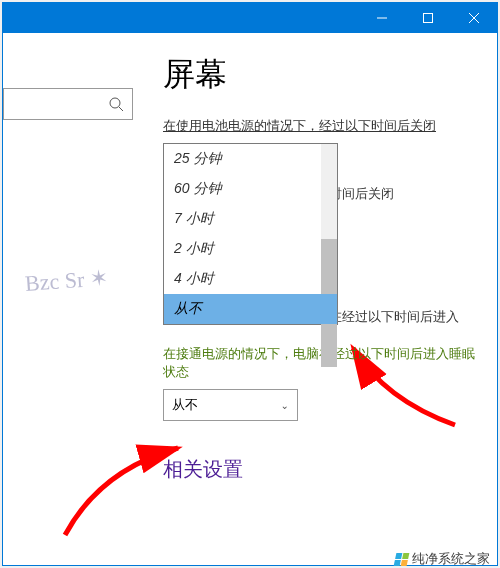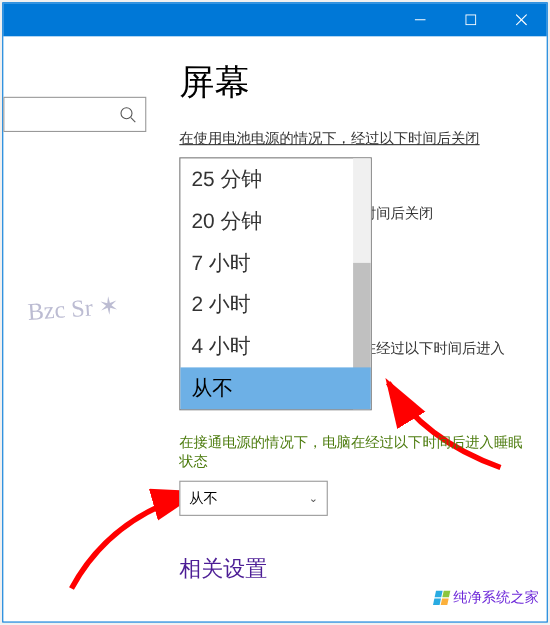--- a/index.html
+++ b/index.html
@@ -96,23 +96,24 @@
     .dropdown-scroll-thumb {
       position: absolute;
       right: 0;
       top: 95px;
       width: 16px;
       height: 128px;
       background: #c0c0c0;
     }
     .dropdown-item {
       padding: 6px 10px;
-      font-size: 19px;
+      font-size: 14px;
       color: #333;
       position: relative;
+      font-style: italic;
     }
     .dropdown-item.selected {
       background: #6db0e6;
       color: #000;
     }
     .inline-label-right {
       font-size: 13px;
       color: #4d7c0f;
       margin-top: 18px;
     }
@@ -154,23 +155,23 @@
     }
     .arrow-red-2 {
       position: absolute;
       left: 345px;
       top: 340px;
       pointer-events: none;
     }
     .watermark {
       position: absolute;
       right: 10px;
-      bottom: 16px;
-      font-size: 13px;
-      color: #6d28d9;
+      bottom: 0;
+      font-size: 13px;
+      color: #404040;
       display: flex;
       align-items: center;
       gap: 4px;
     }
     .wm-flag {
       display: inline-grid;
       grid-template-columns: 6px 6px;
       grid-template-rows: 6px 6px;
       gap: 1px;
       transform: skewX(-12deg);
@@ -235,21 +236,21 @@
       <div class="main-stack">
         <h1 class="page-title">屏幕</h1>
 
         <div class="setting-label">在使用电池电源的情况下，经过以下时间后关闭</div>
 
         <div class="dropdown-open">
           <div class="dropdown-scroll-track"></div>
           <div class="dropdown-scroll-thumb"></div>
           <div id="dd-list">
               <div class="dropdown-item">25 分钟</div>
-              <div class="dropdown-item">20 分钟</div>
+              <div class="dropdown-item">60 分钟</div>
               <div class="dropdown-item">7 小时</div>
               <div class="dropdown-item">2 小时</div>
               <div class="dropdown-item">4 小时</div>
               <div class="dropdown-item selected">从不</div>
             </div>
         </div>
 
         <div class="inline-label-right" style="margin-top:20px;">在接通电源的情况下，电脑在经过以下时间后进入睡眠状态</div>
 
         <div class="combo-closed">

